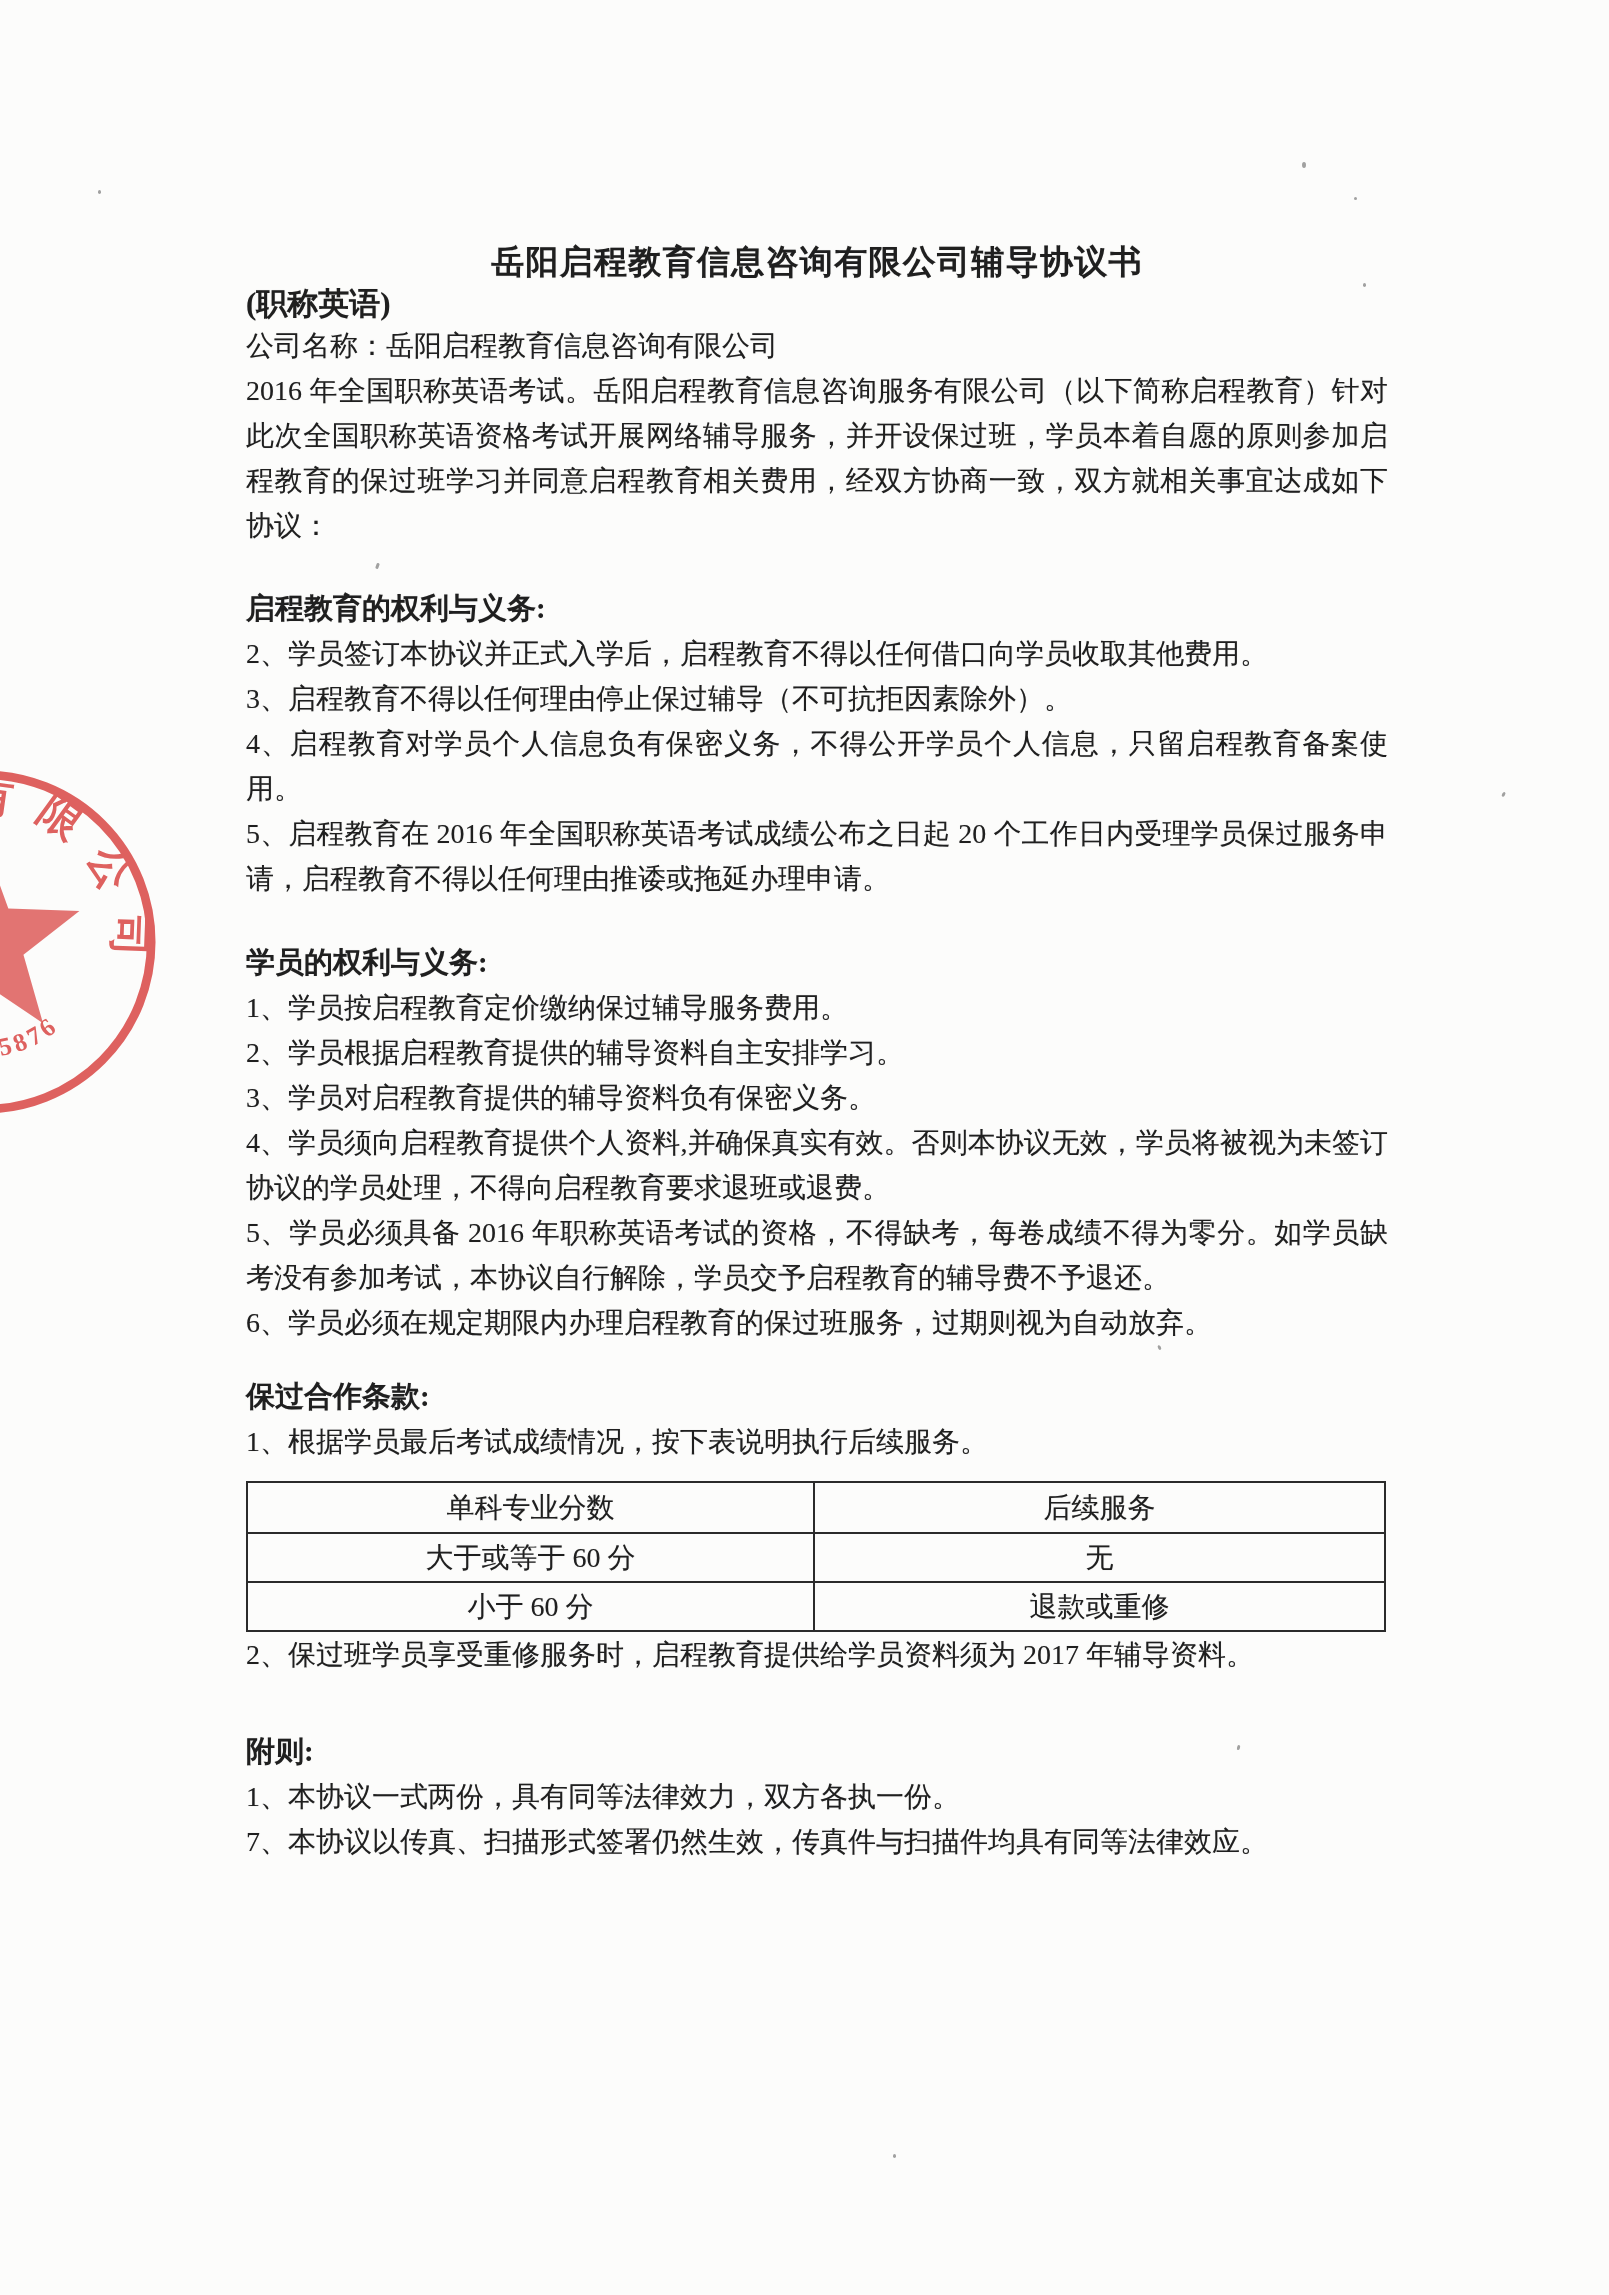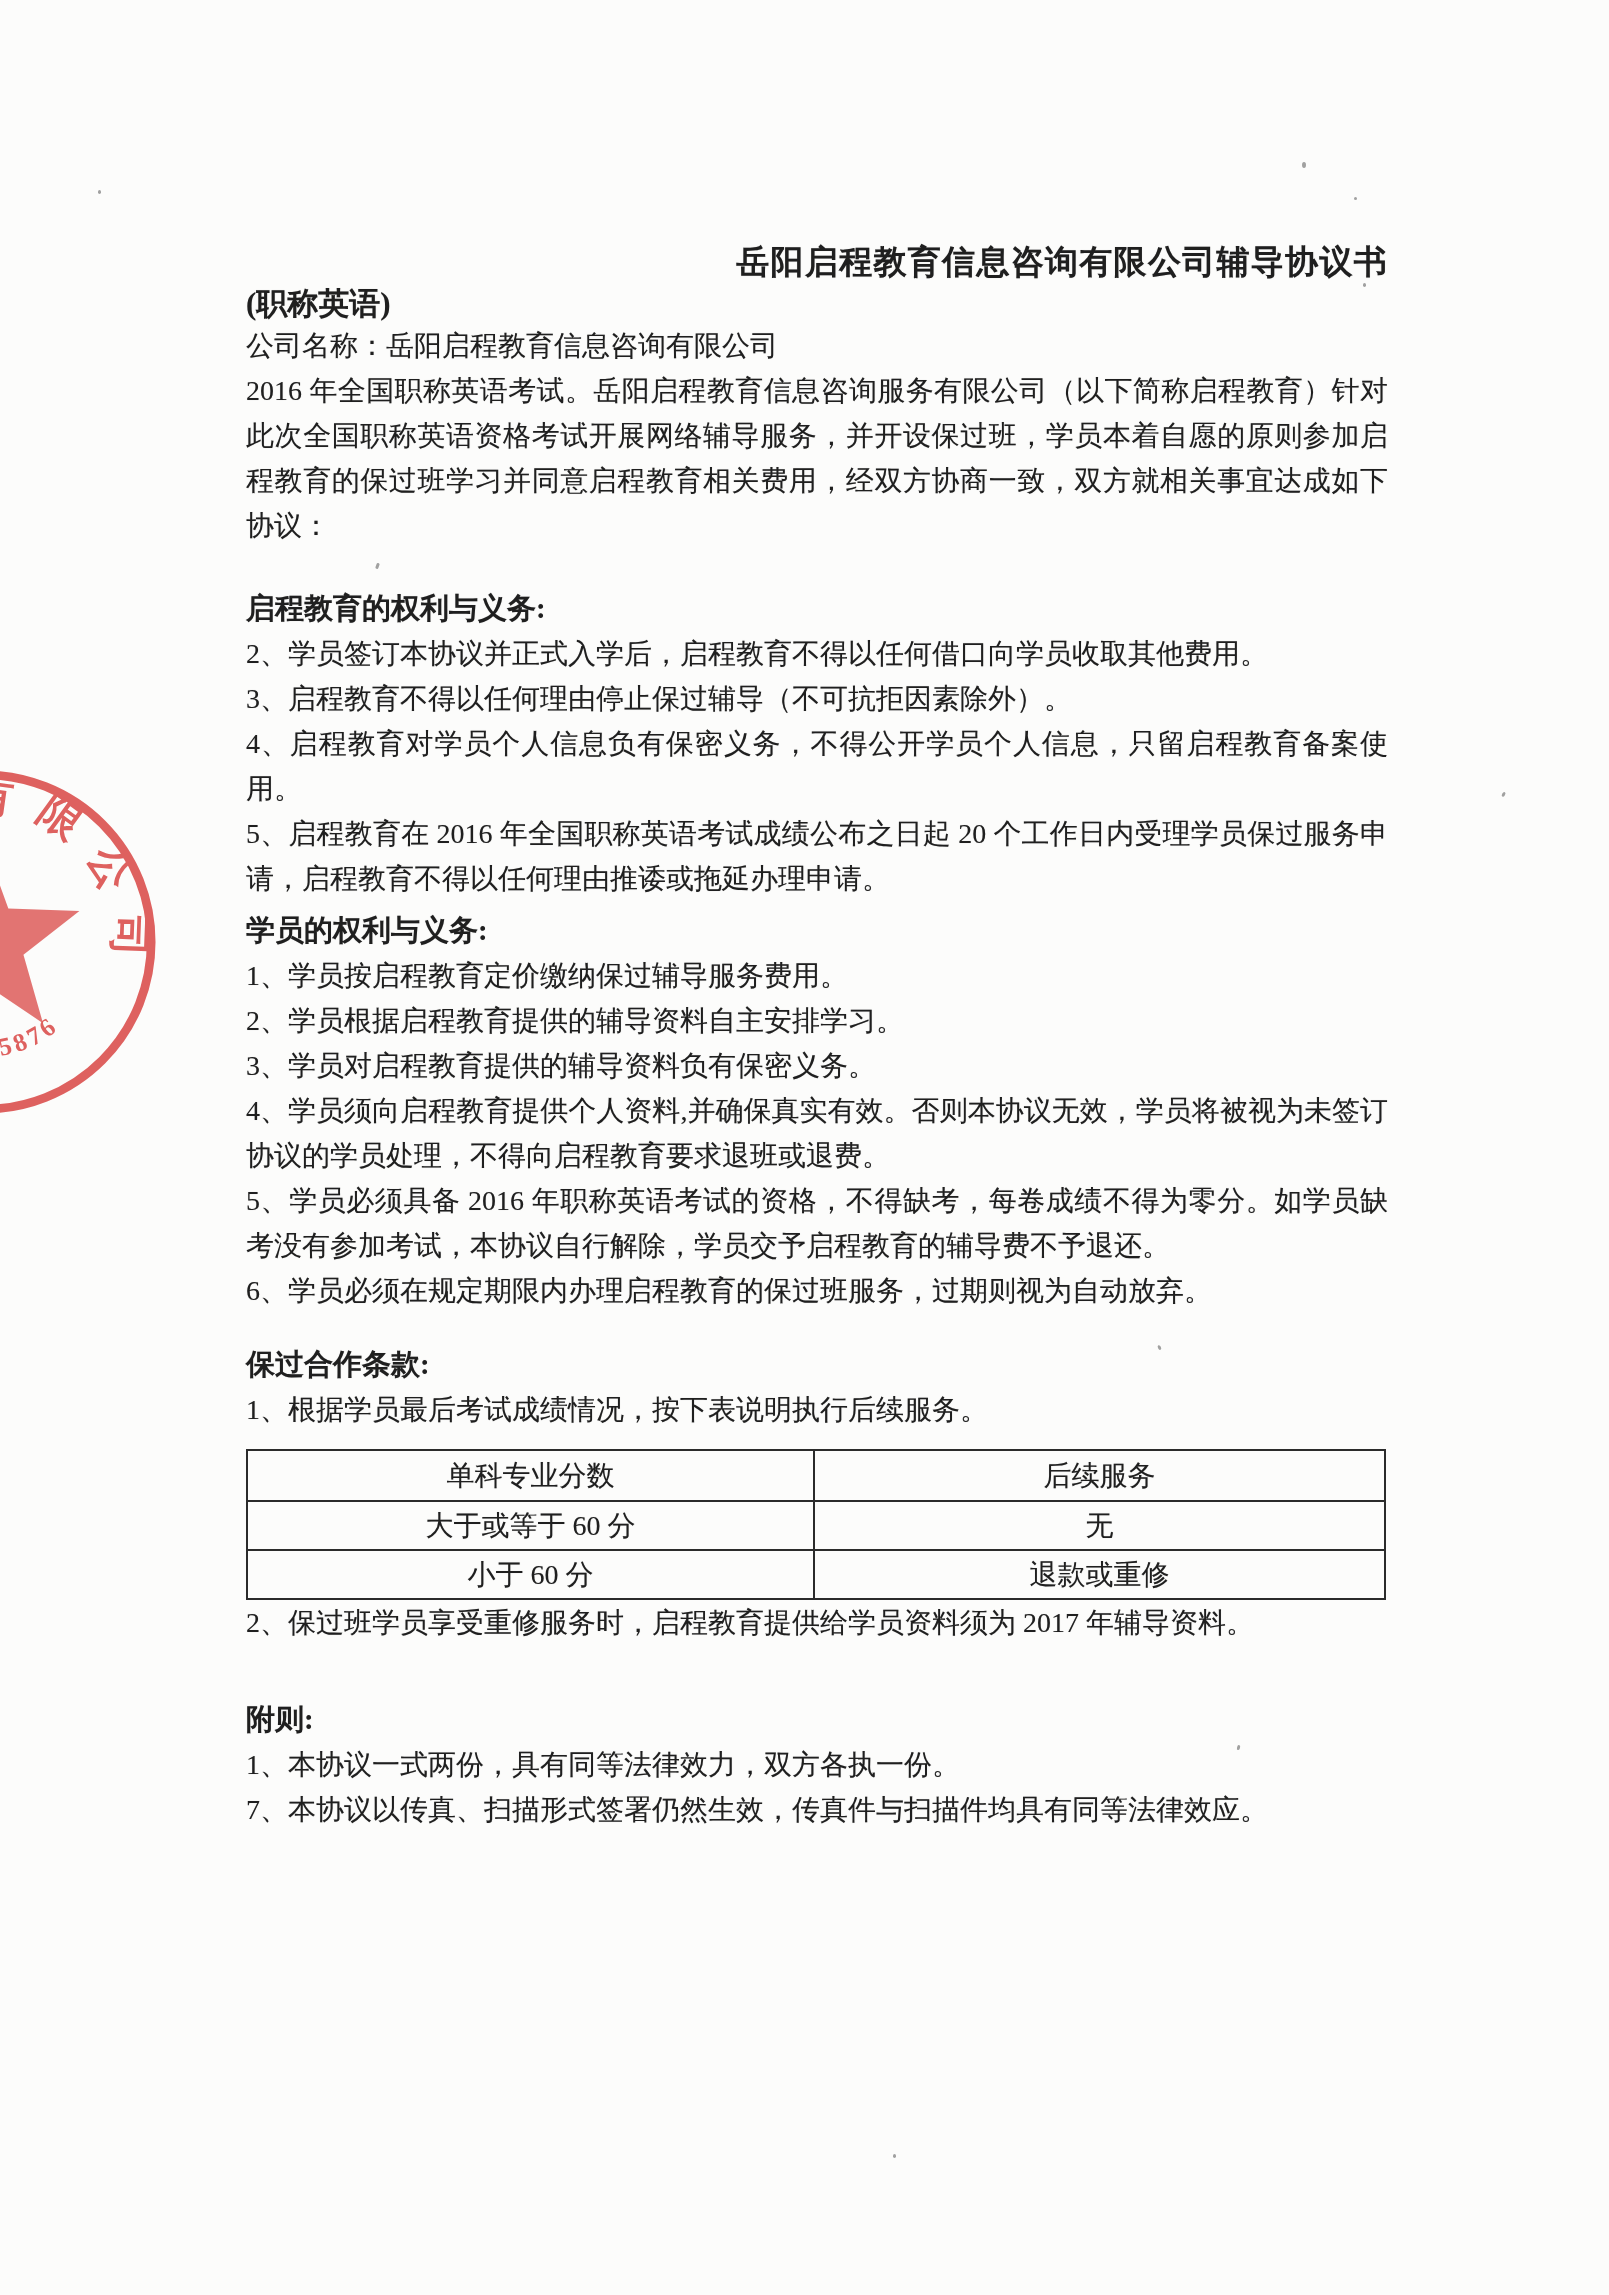--- a/index.html
+++ b/index.html
@@ -21,36 +21,36 @@
     font-size: 28px;
     line-height: 45px;
     text-align: justify;
     text-shadow: 0 0 0.7px rgba(30,30,30,0.35);
   }
   .content p, .content h1, .content h2, .content h3 { margin: 0; }
   .doc-title {
     font-size: 33px;
     line-height: 43px;
     font-weight: 700;
-    text-align: right;
+    text-align: center;
     margin-right: 167px;
     letter-spacing: 1.3px;
   }
   .doc-subtitle {
     font-size: 31px;
     line-height: 39px;
     font-weight: 700;
     margin-top: 48px;
     margin-right: 107px;
   }
   .company-line { margin-top: 27px; }
   .intro { margin-top: 52px; }
   .sec-heading { font-size: 29px; font-weight: 700; }
   .sec-heading.provider { margin-top: 38px; }
-  .sec-heading.student  { margin-top: 7px; }
+  .sec-heading.student  { margin-top: 39px; }
   .sec-heading.guarantee{ margin-top: 29px; }
   .sec-heading.appendix { margin-top: 52px; }
   .after-table { margin-top: 52px; }
   .doc-table {
     border-collapse: collapse;
     width: 1140px;
     margin-top: 17.4px;
     table-layout: fixed;
   }
   .doc-table th, .doc-table td {

